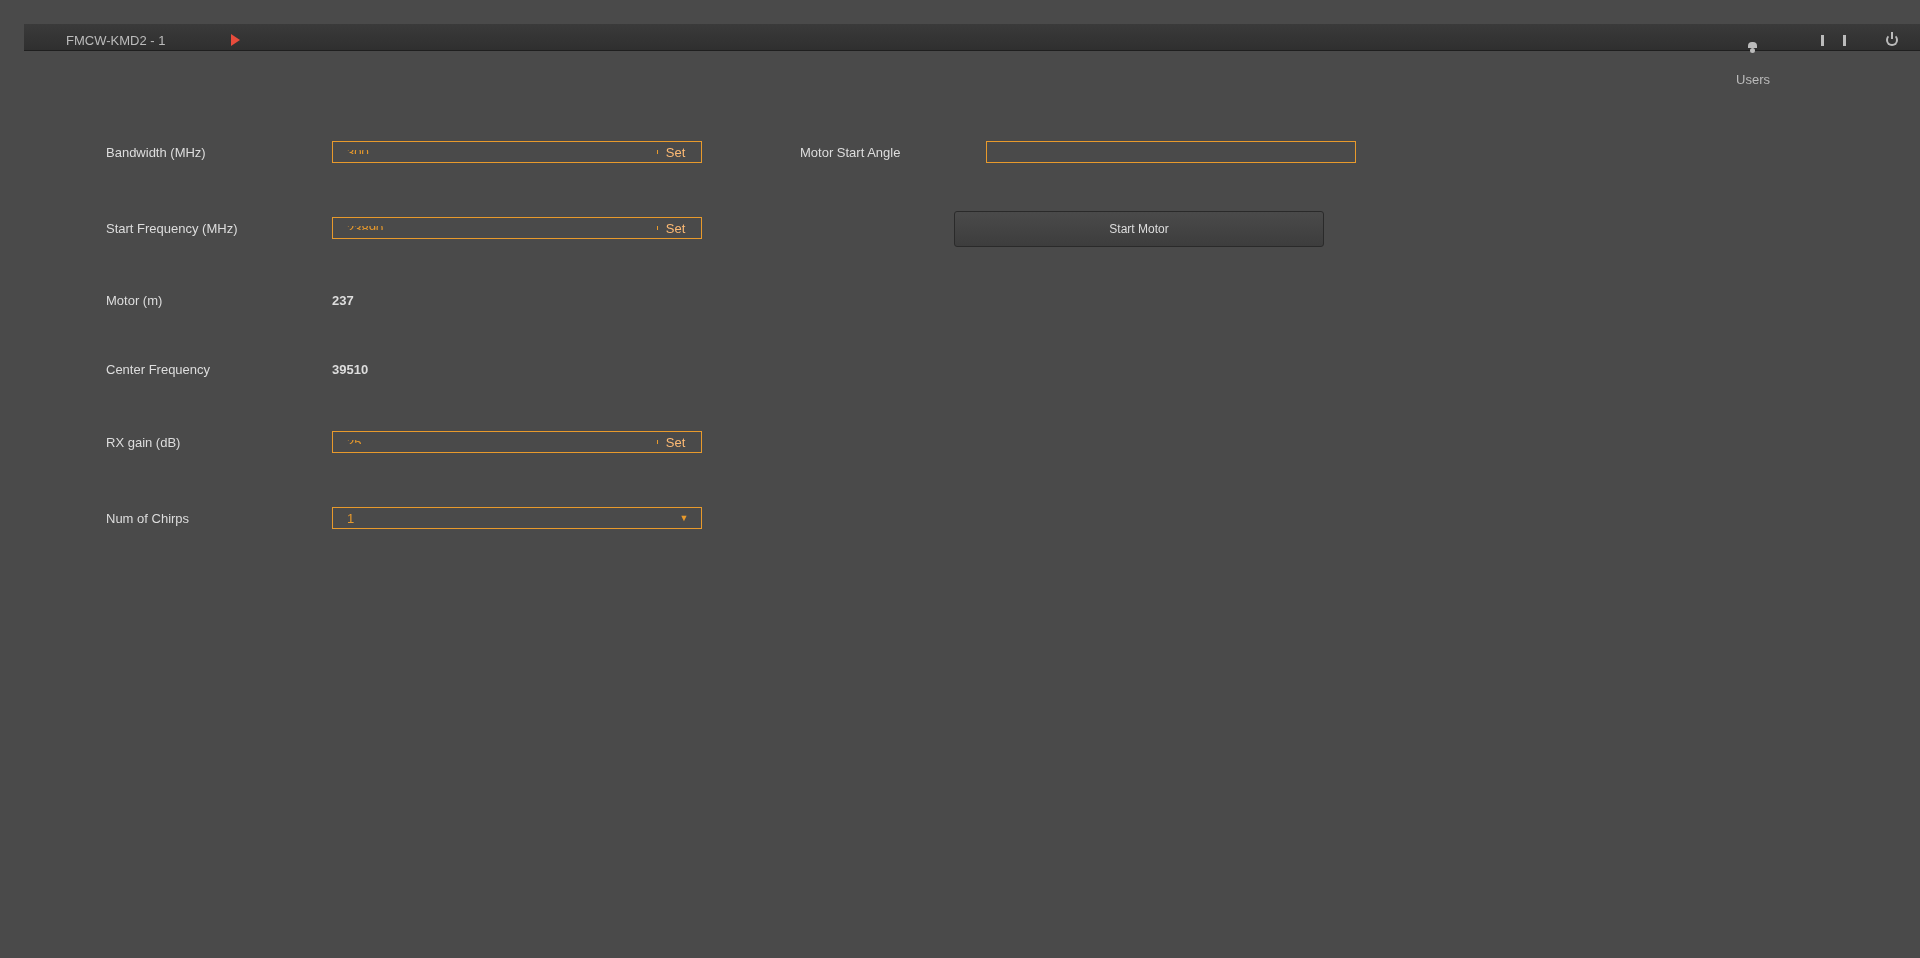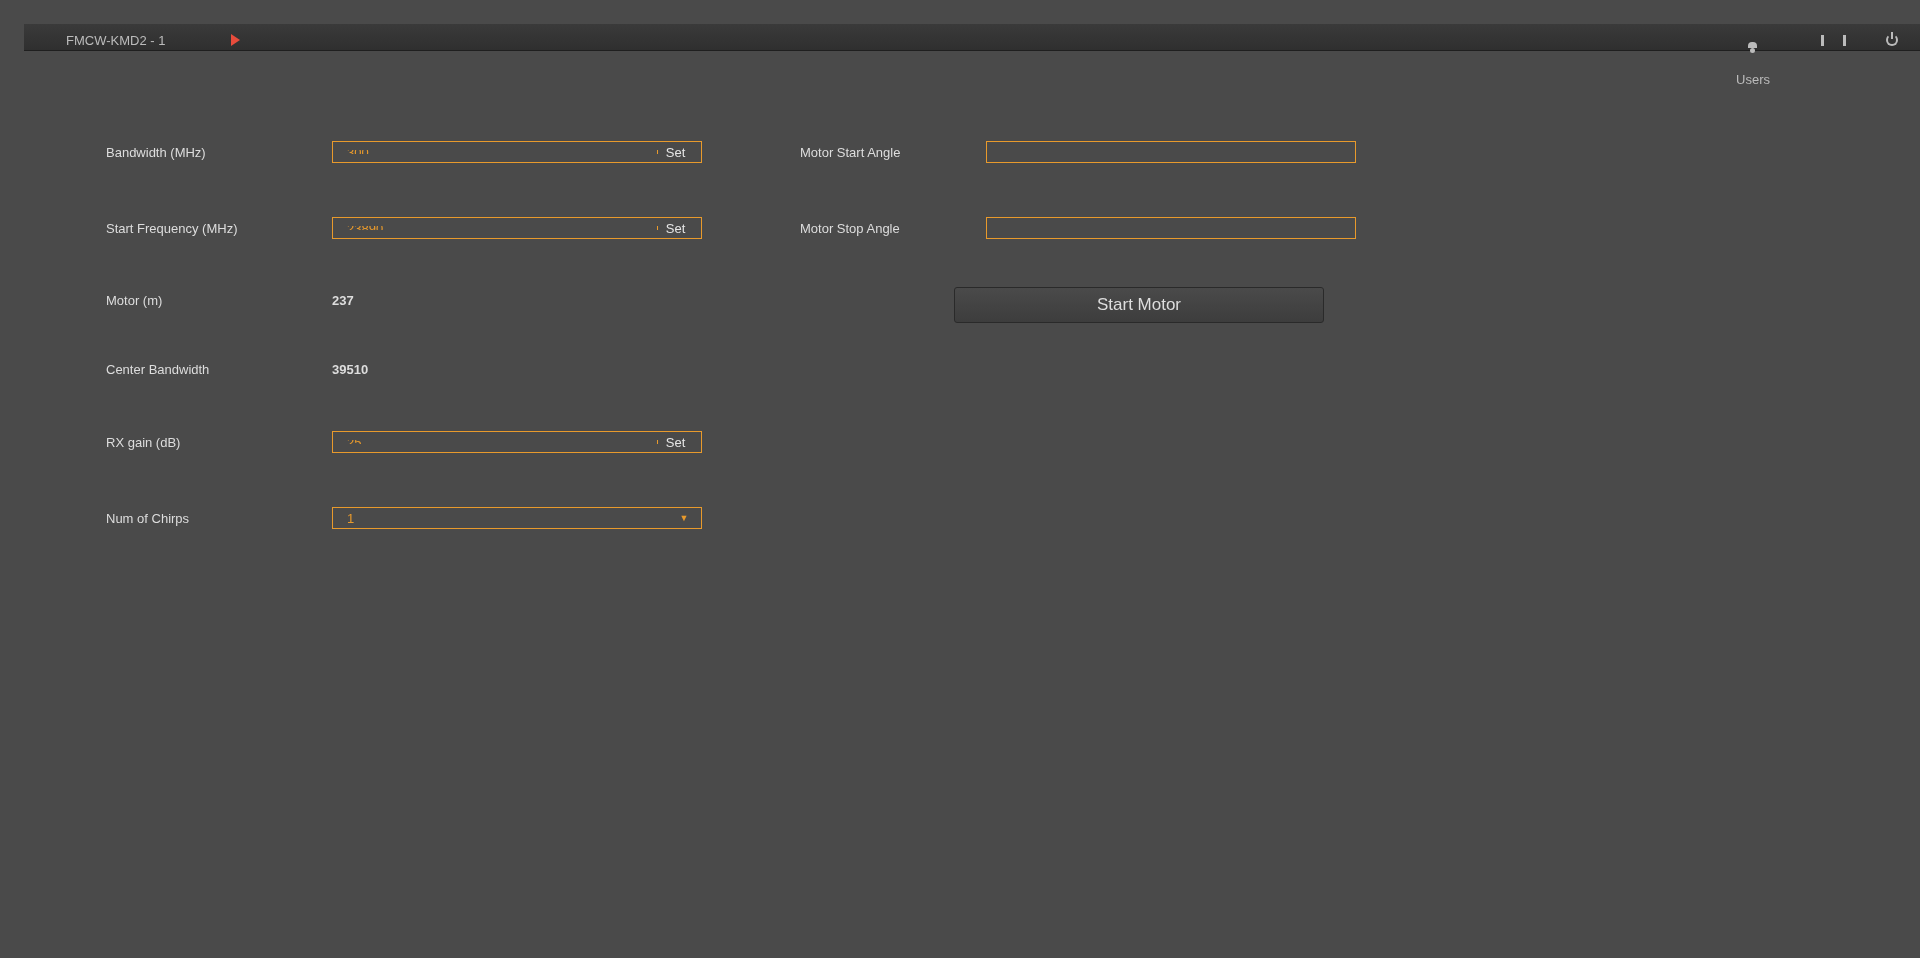--- a/index.html
+++ b/index.html
@@ -189,21 +189,21 @@
   padding: 0 6px;
   font-size: 13px;
   outline: none;
 }
 
 .set-btn {
   width: 36px;
   display: flex;
   align-items: center;
   justify-content: center;
-  color: #e5e5e5;
+  color: #fdba74;
   border-left: 1px solid #e89a2c;
   cursor: pointer;
   font-size: 13px;
 }
 
 .static-value {
   color: #ddd;
   font-weight: bold;
   font-size: 13px;
 }
@@ -246,21 +246,21 @@
 
 .motor-button {
   margin-left: 170px;
   margin-top: 10px;
   width: 370px;
   height: 36px;
   background: linear-gradient(to bottom, #4a4a4a, #3d3d3d);
   border: 1px solid #2a2a2a;
   border-radius: 3px;
   color: #ddd;
-  font-size: 17px;
+  font-size: 12px;
   cursor: pointer;
   display: flex;
   align-items: center;
   justify-content: center;
 }
 
 .col2 .row-label {
   width: 170px;
 }
 
@@ -314,21 +314,21 @@
           <div class="set-btn">Set</div>
         </div>
       </div>
 
       <div class="row">
         <div class="row-label">Motor (m)</div>
         <div class="static-value">237</div>
       </div>
 
       <div class="row">
-        <div class="row-label">Center Bandwidth</div>
+        <div class="row-label">Center Frequency</div>
         <div class="static-value">39510</div>
       </div>
 
       <div class="row">
         <div class="row-label">RX gain (dB)</div>
         <div class="input-with-set">
           <input type="text" value="25" style="">
           <div class="set-btn">Set</div>
         </div>
       </div>
@@ -343,23 +343,19 @@
 
     </div>
 
     <div class="col col2">
 
       <div class="row">
         <div class="row-label">Motor Start Angle</div>
         <input class="plain-input" type="text" value="" style="">
       </div>
 
-      <div class="row">
-        <div class="row-label">Motor Stop Angle</div>
-        <input class="plain-input" type="text" value="" style="">
-      </div>
 
       <div class="motor-button">Start Motor</div>
 
     </div>
 
   </div>
 </div>
 
 </body></html>

